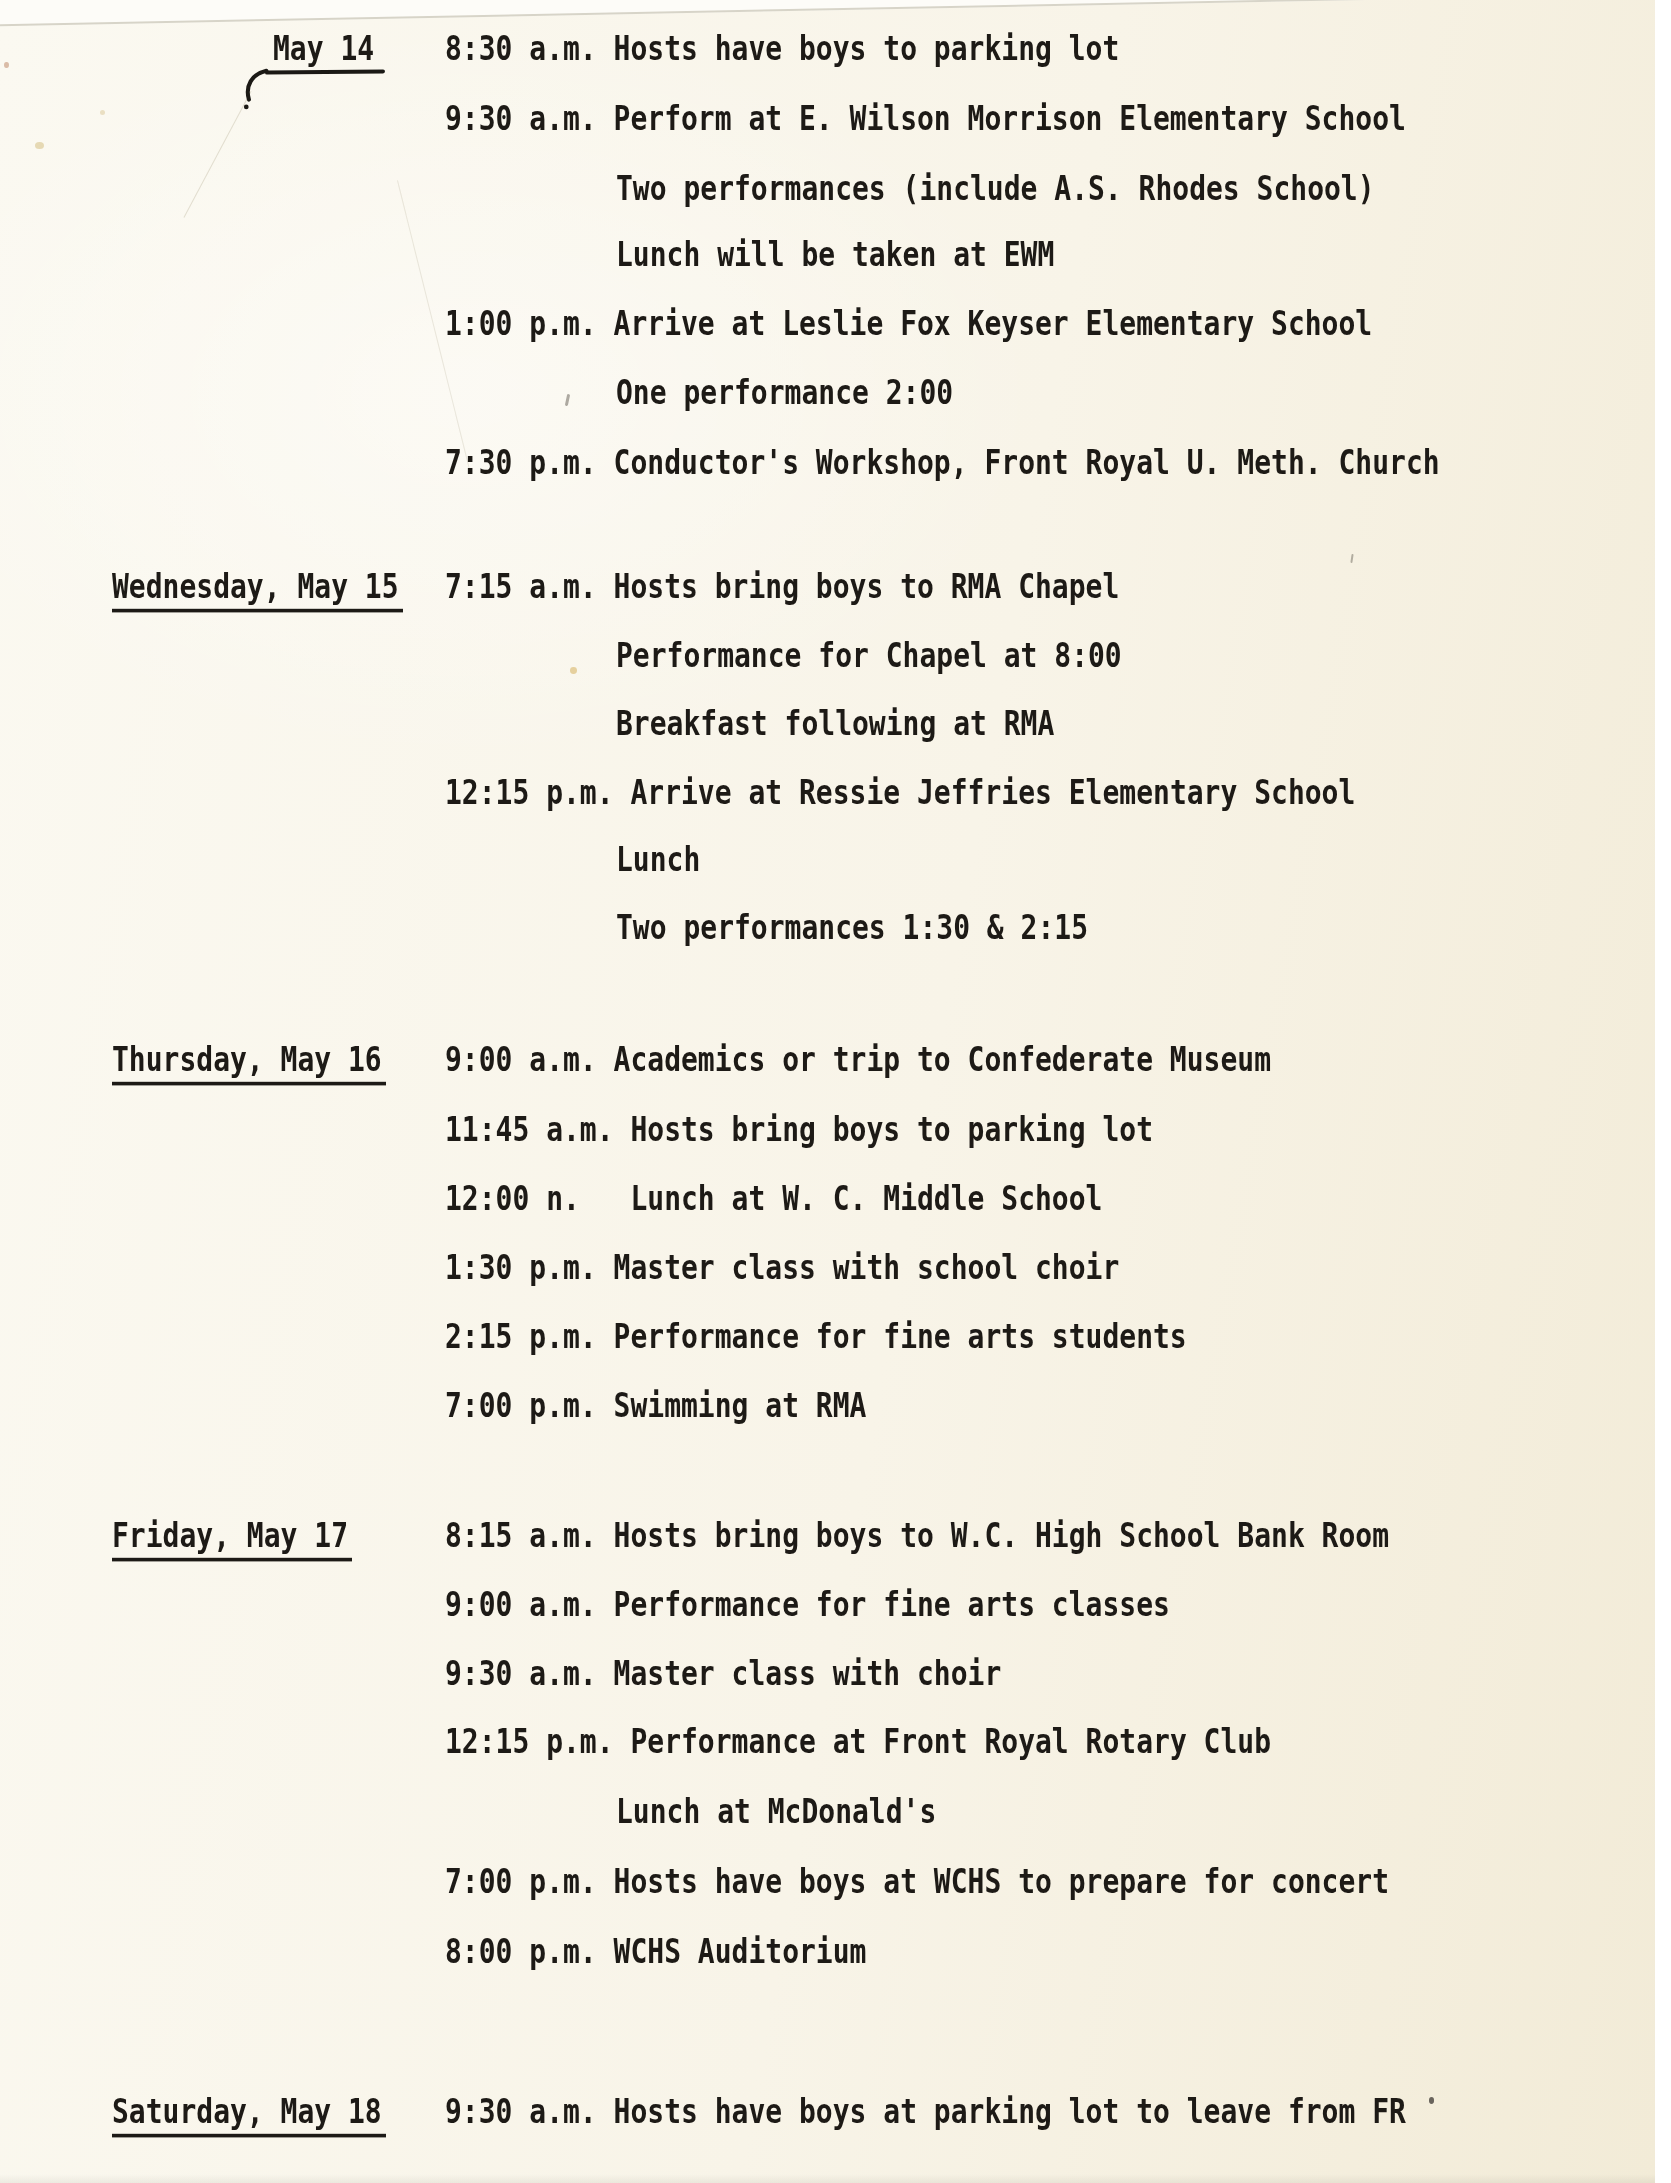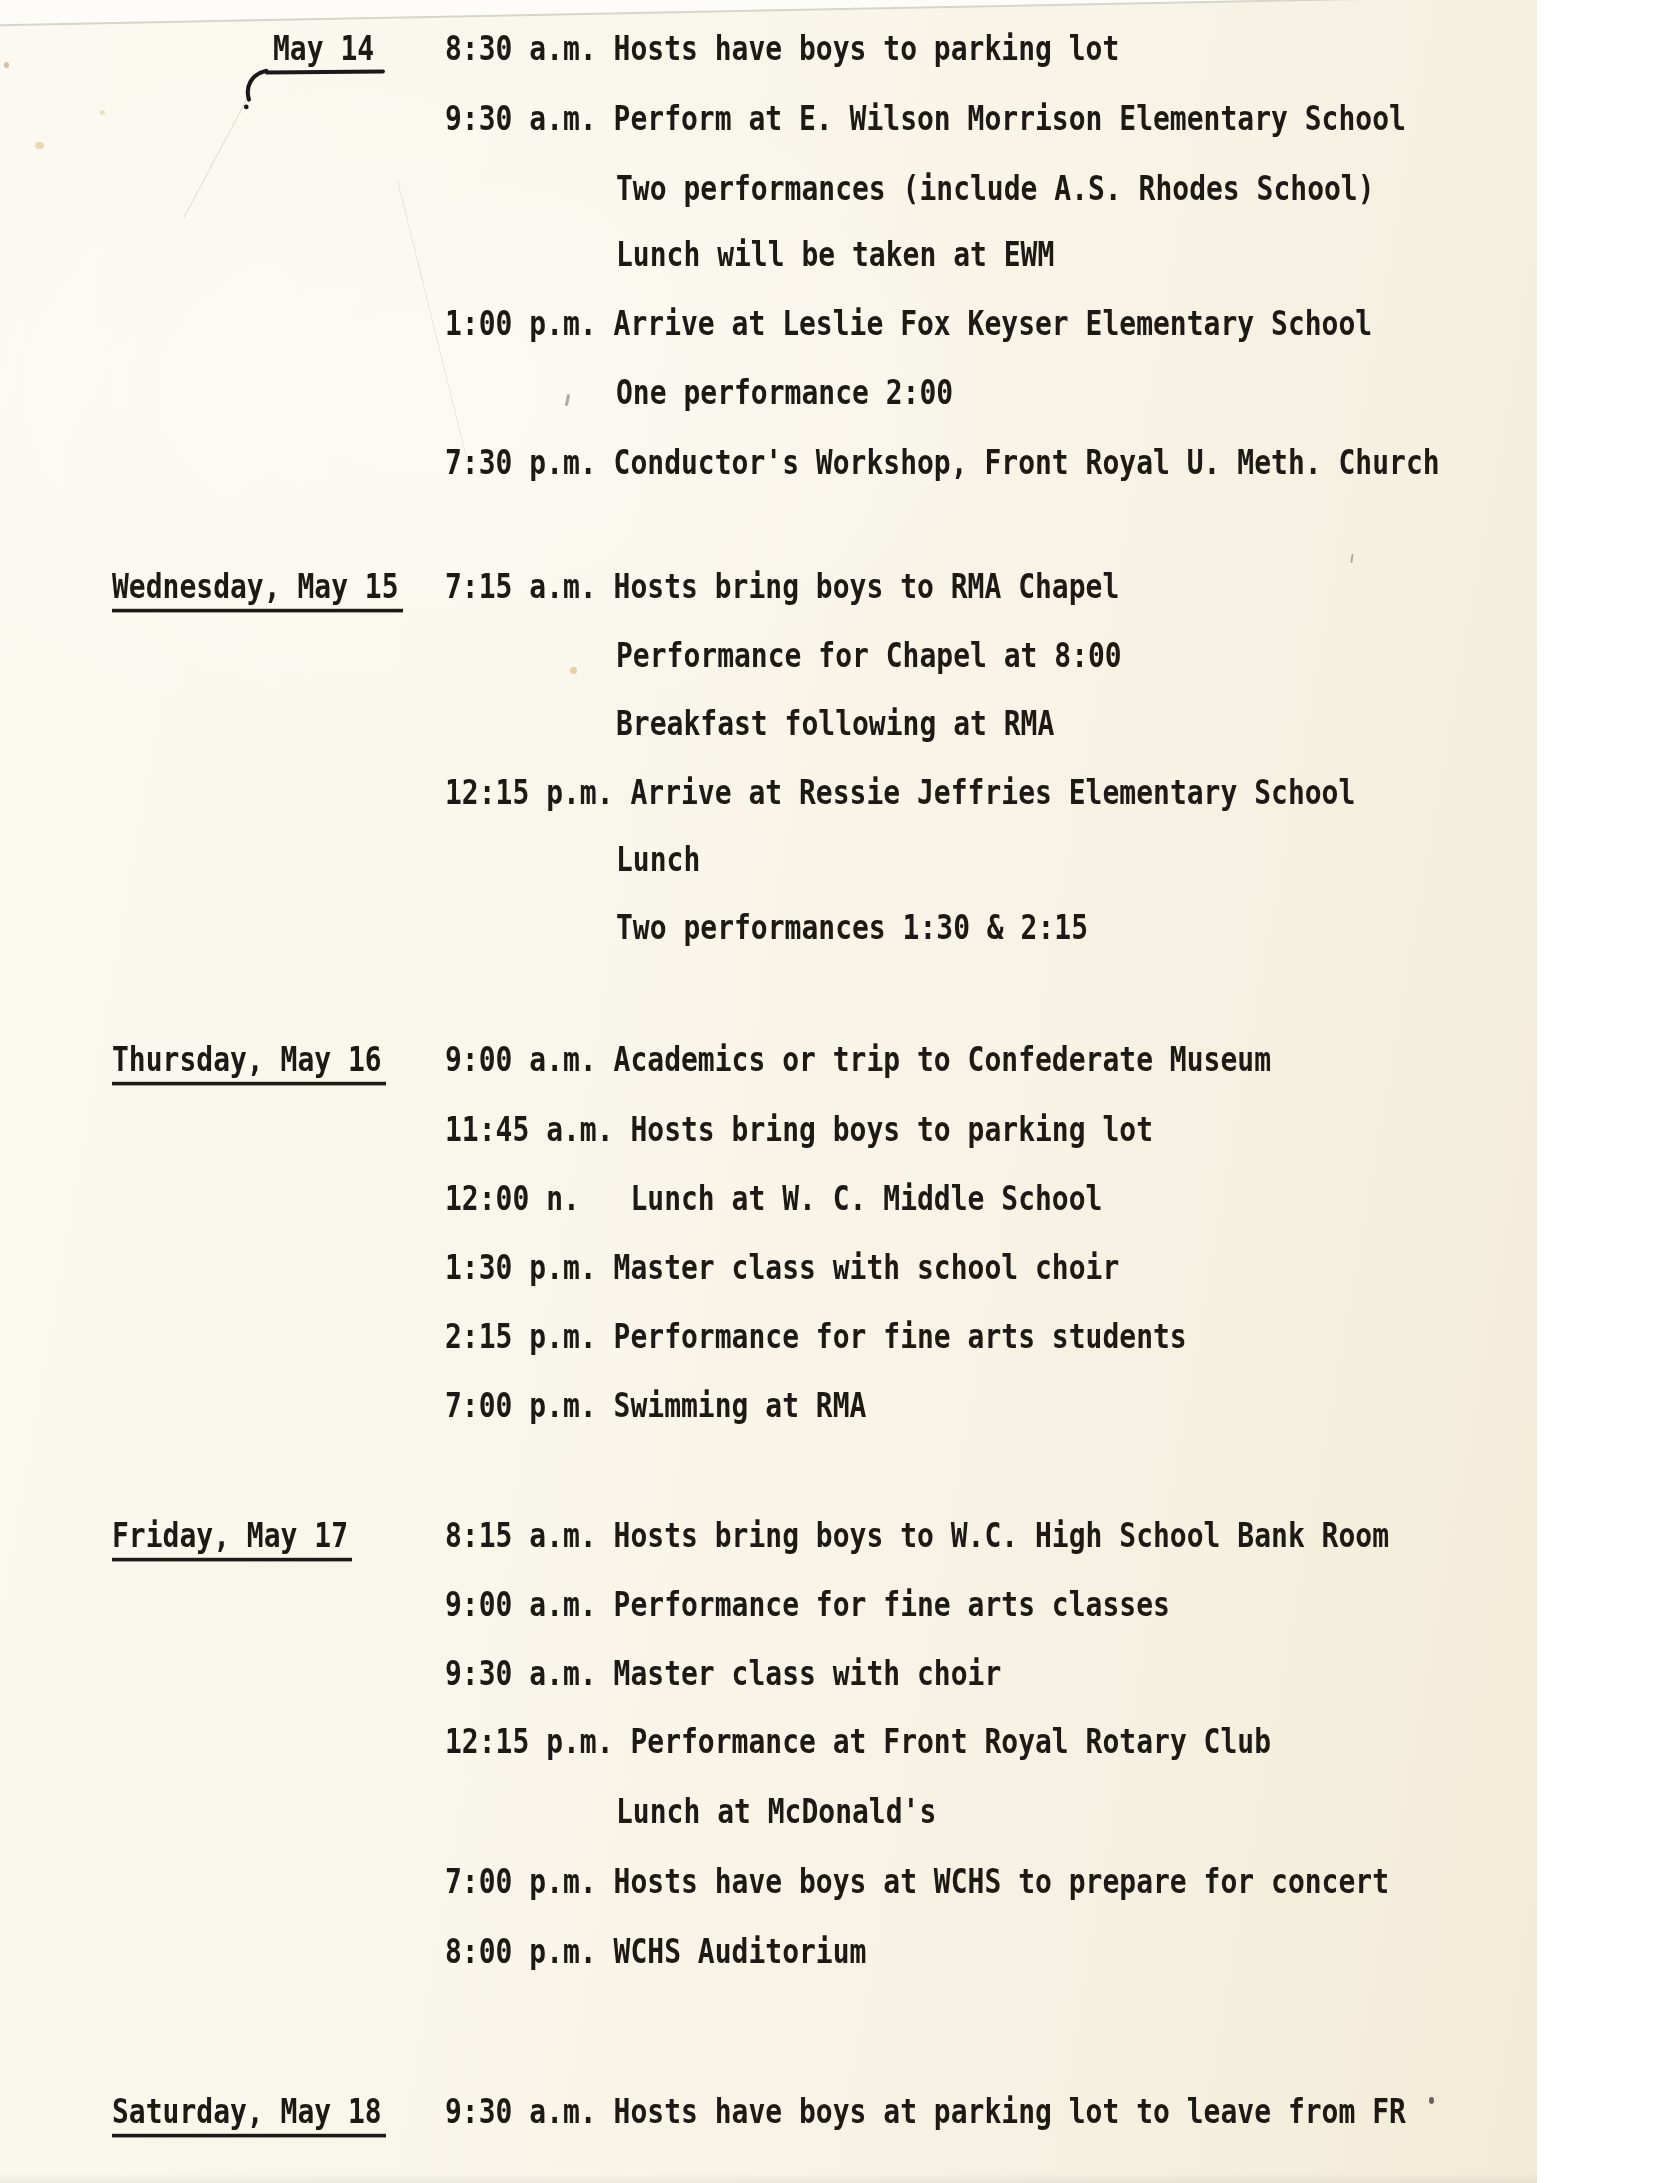--- a/index.html
+++ b/index.html
@@ -1,18 +1,18 @@
 <!DOCTYPE html>
 <html style="font-size:10.8px"><head>
 <meta charset="utf-8">
 <style>
   html,body{margin:0;padding:0;background:#ffffff;}
   .page{
     position:relative;
-    width:1537px;height:2183px;
+    width:1655px;height:2183px;
     overflow:hidden;
     background:
       radial-gradient(947px 609px at 28% 18%, rgba(255,255,255,.40), rgba(255,255,255,0) 62%),
       linear-gradient(100deg,#fbf9f1 0%,#f8f4e8 55%,#f2ebd7 100%);
     font-family:"DejaVu Sans Mono","Liberation Mono",monospace;
     font-weight:bold;
     color:#1d1a16;
   }
   
   .fold{

